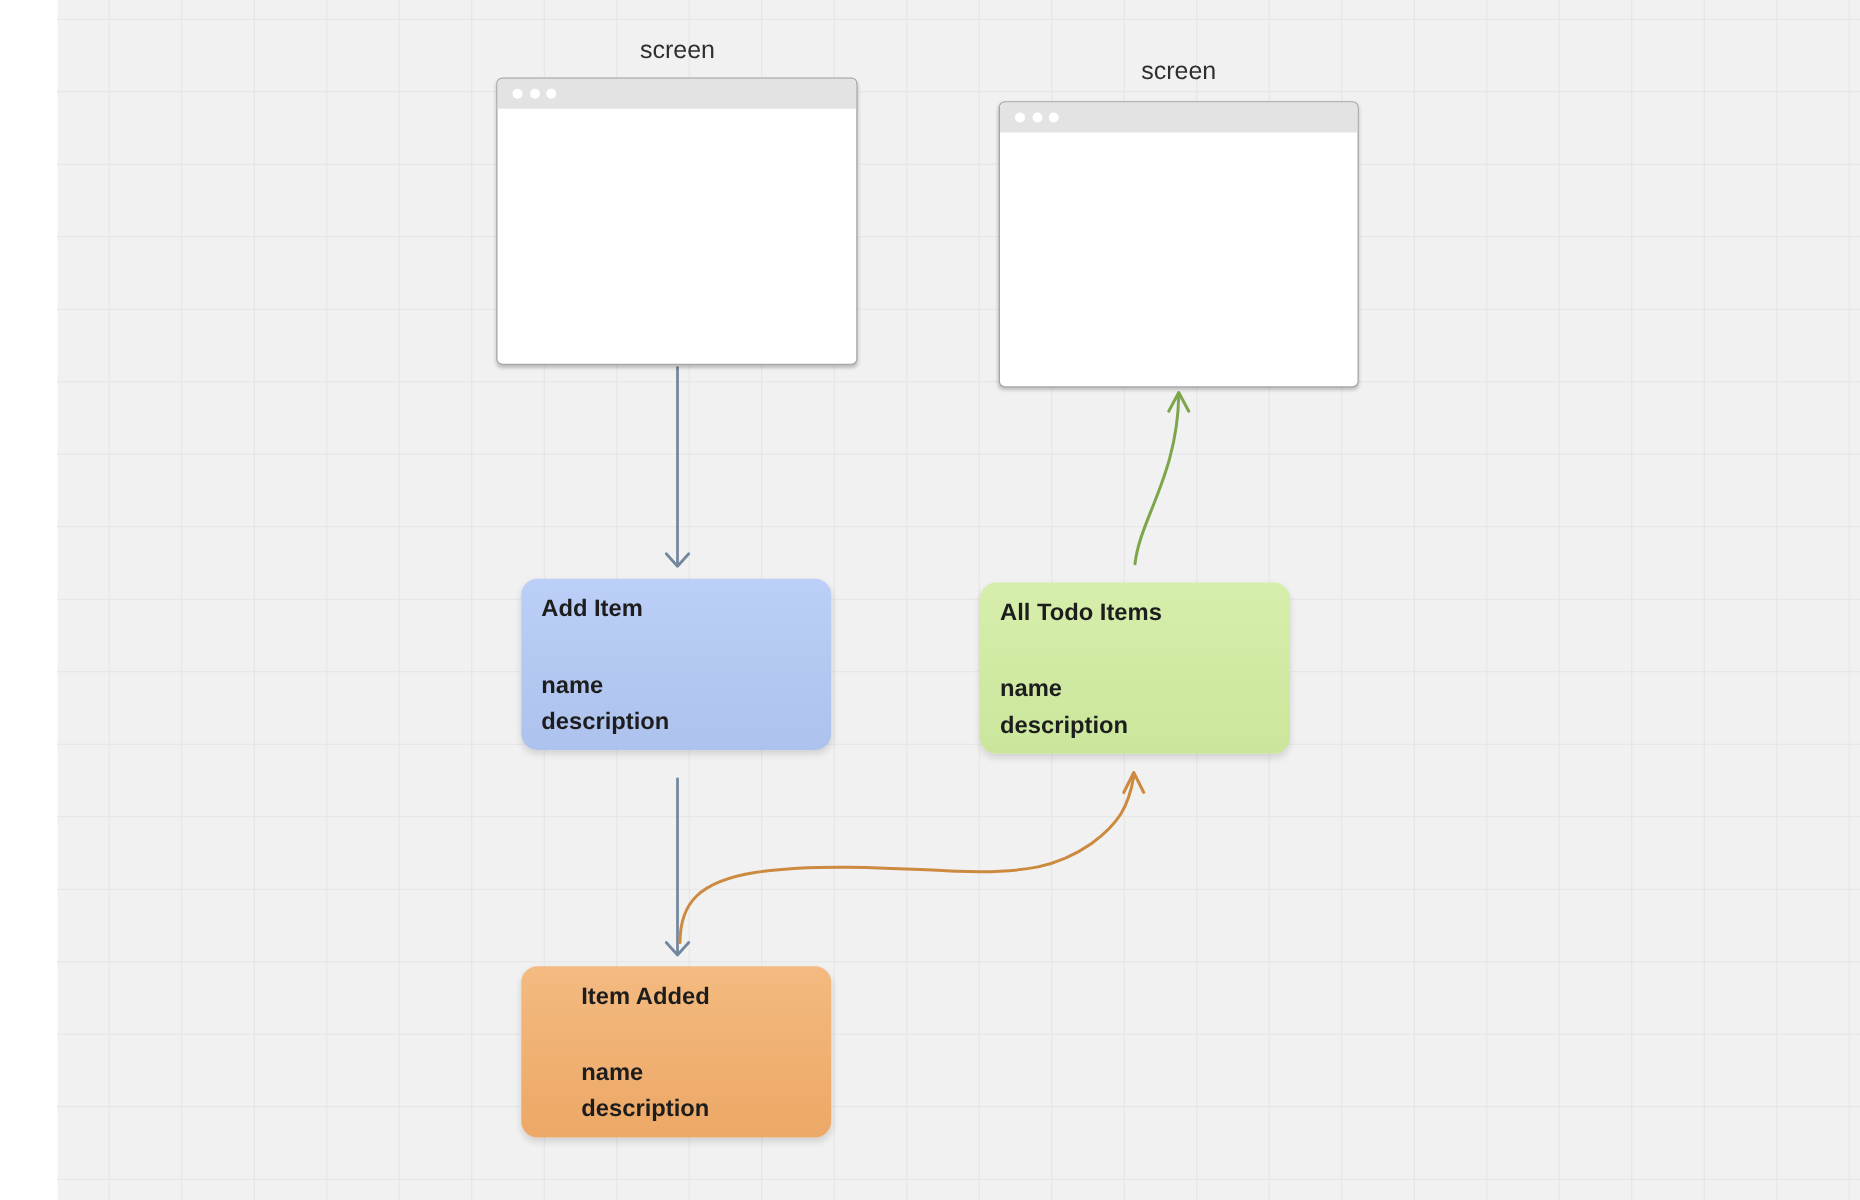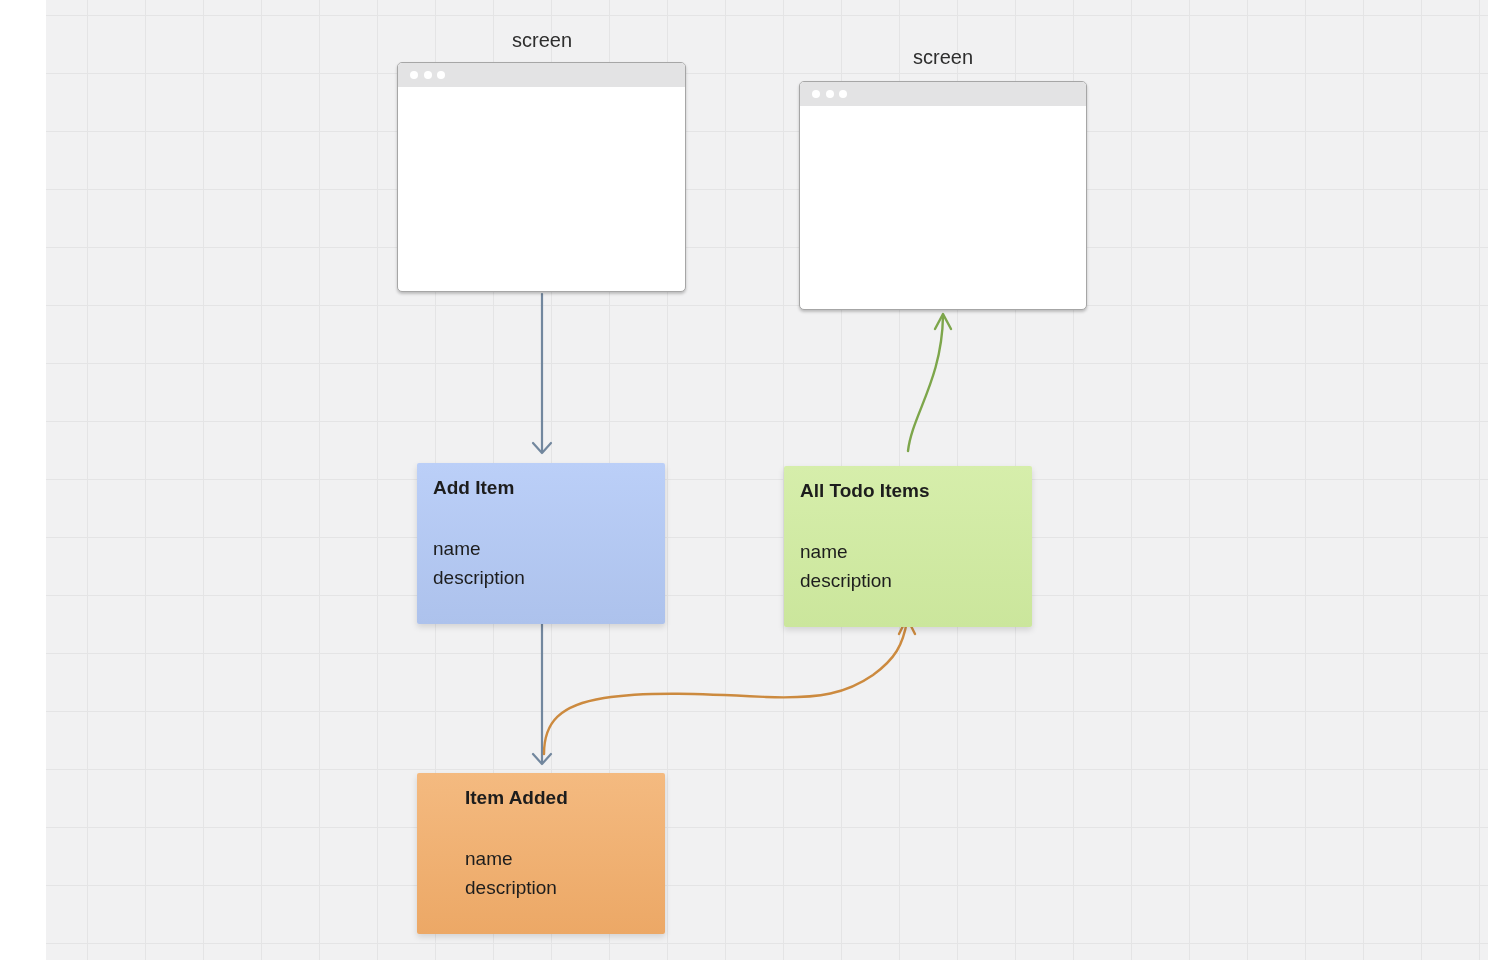--- a/index.html
+++ b/index.html
@@ -37,33 +37,33 @@
     box-sizing:border-box;
   }
   .titlebar{
     height:24px;background:#e3e3e4;
     display:flex;align-items:center;gap:5.5px;
     padding-left:12px;
   }
   .dot{width:8px;height:8px;border-radius:50%;background:#ffffff;}
   .card{
     position:absolute;
-    width:248px;height:161px;
+    width:248px;height:137px;
     box-sizing:border-box;
     padding:13px 16px;
-    border-radius:2px;
+    border-radius:13px;
     box-shadow:0 3px 6px rgba(0,0,0,0.13);
     color:#1d1d1d;
   }
   .card-title{
     font-size:19px;font-weight:700;line-height:24px;
   }
   .card-fields{
     margin-top:34px;
-    font-size:19px;line-height:29px;font-weight:400;
+    font-size:19px;line-height:29px;font-weight:700;
   }
 </style>
 </head>
 <body>
 
 <div class="canvas" style="background-color: rgb(241, 241, 242); background-image: linear-gradient(to right, rgb(228, 228, 229) 1px, transparent 1px), linear-gradient(rgb(228, 228, 229) 1px, transparent 1px); margin-left: 46px;">
 
   <svg class="arrow-layer" width="1488" height="960" viewBox="0 0 1488 960">
 
     <g>

